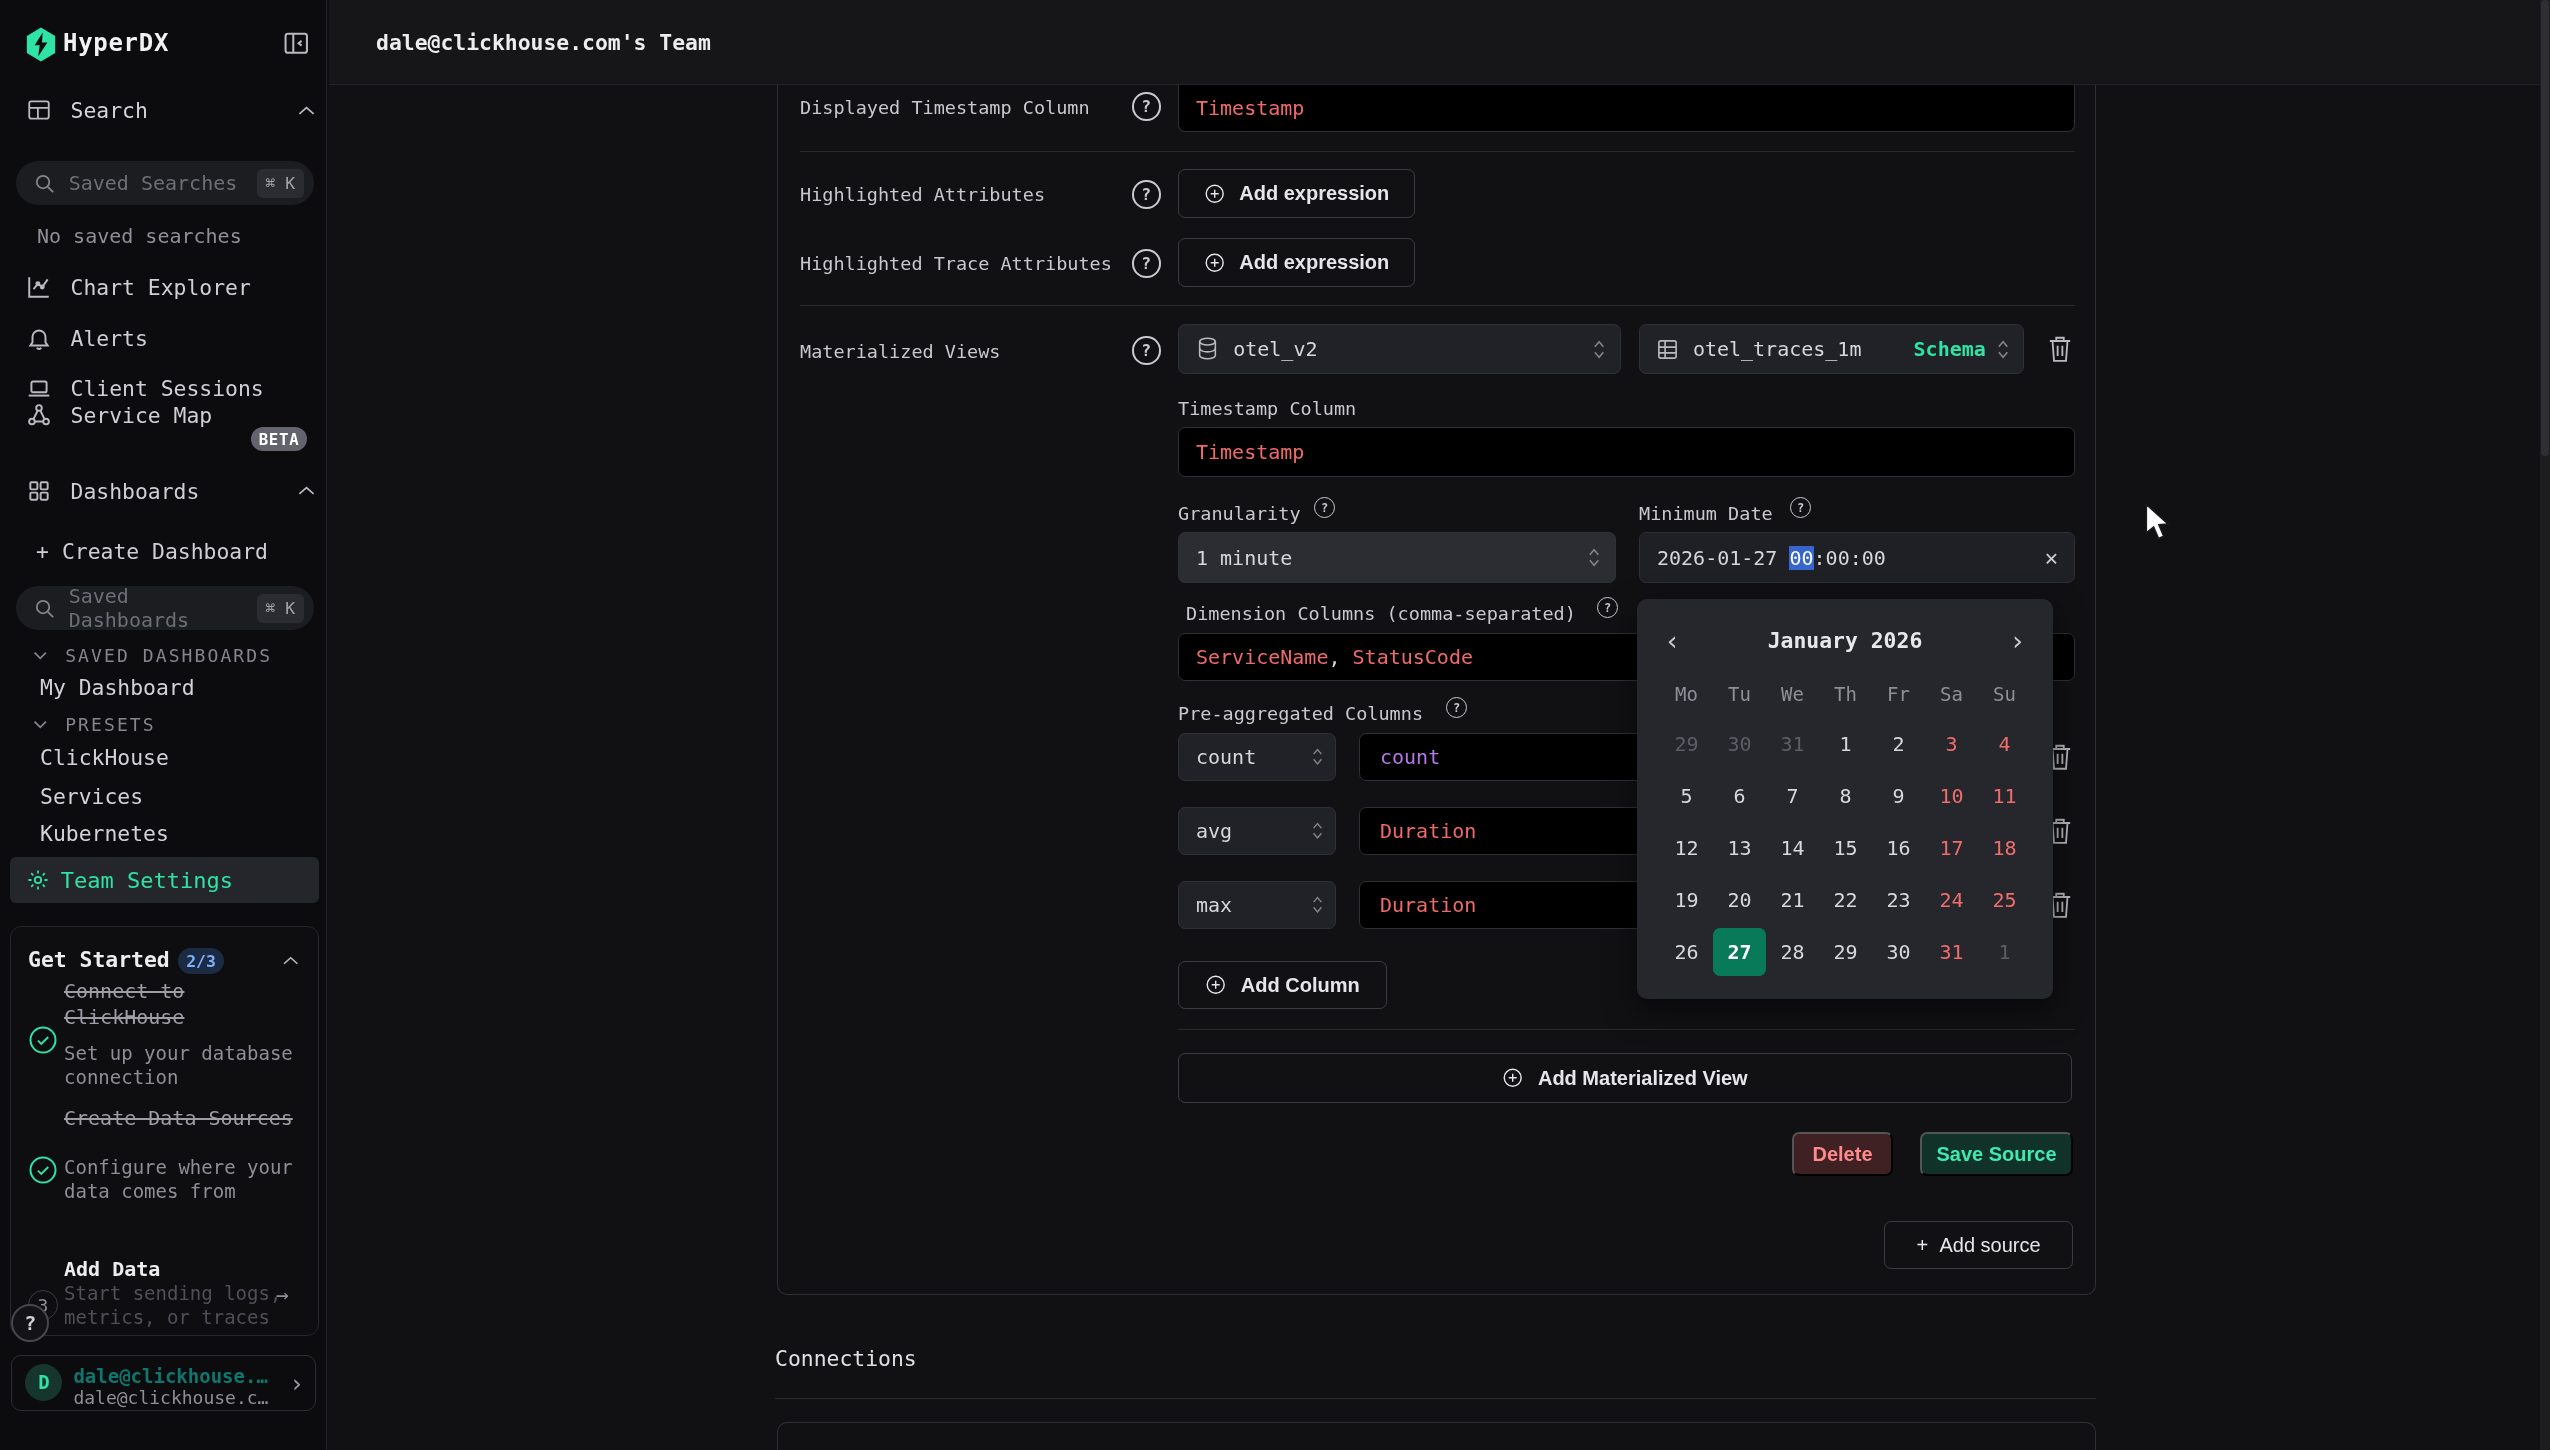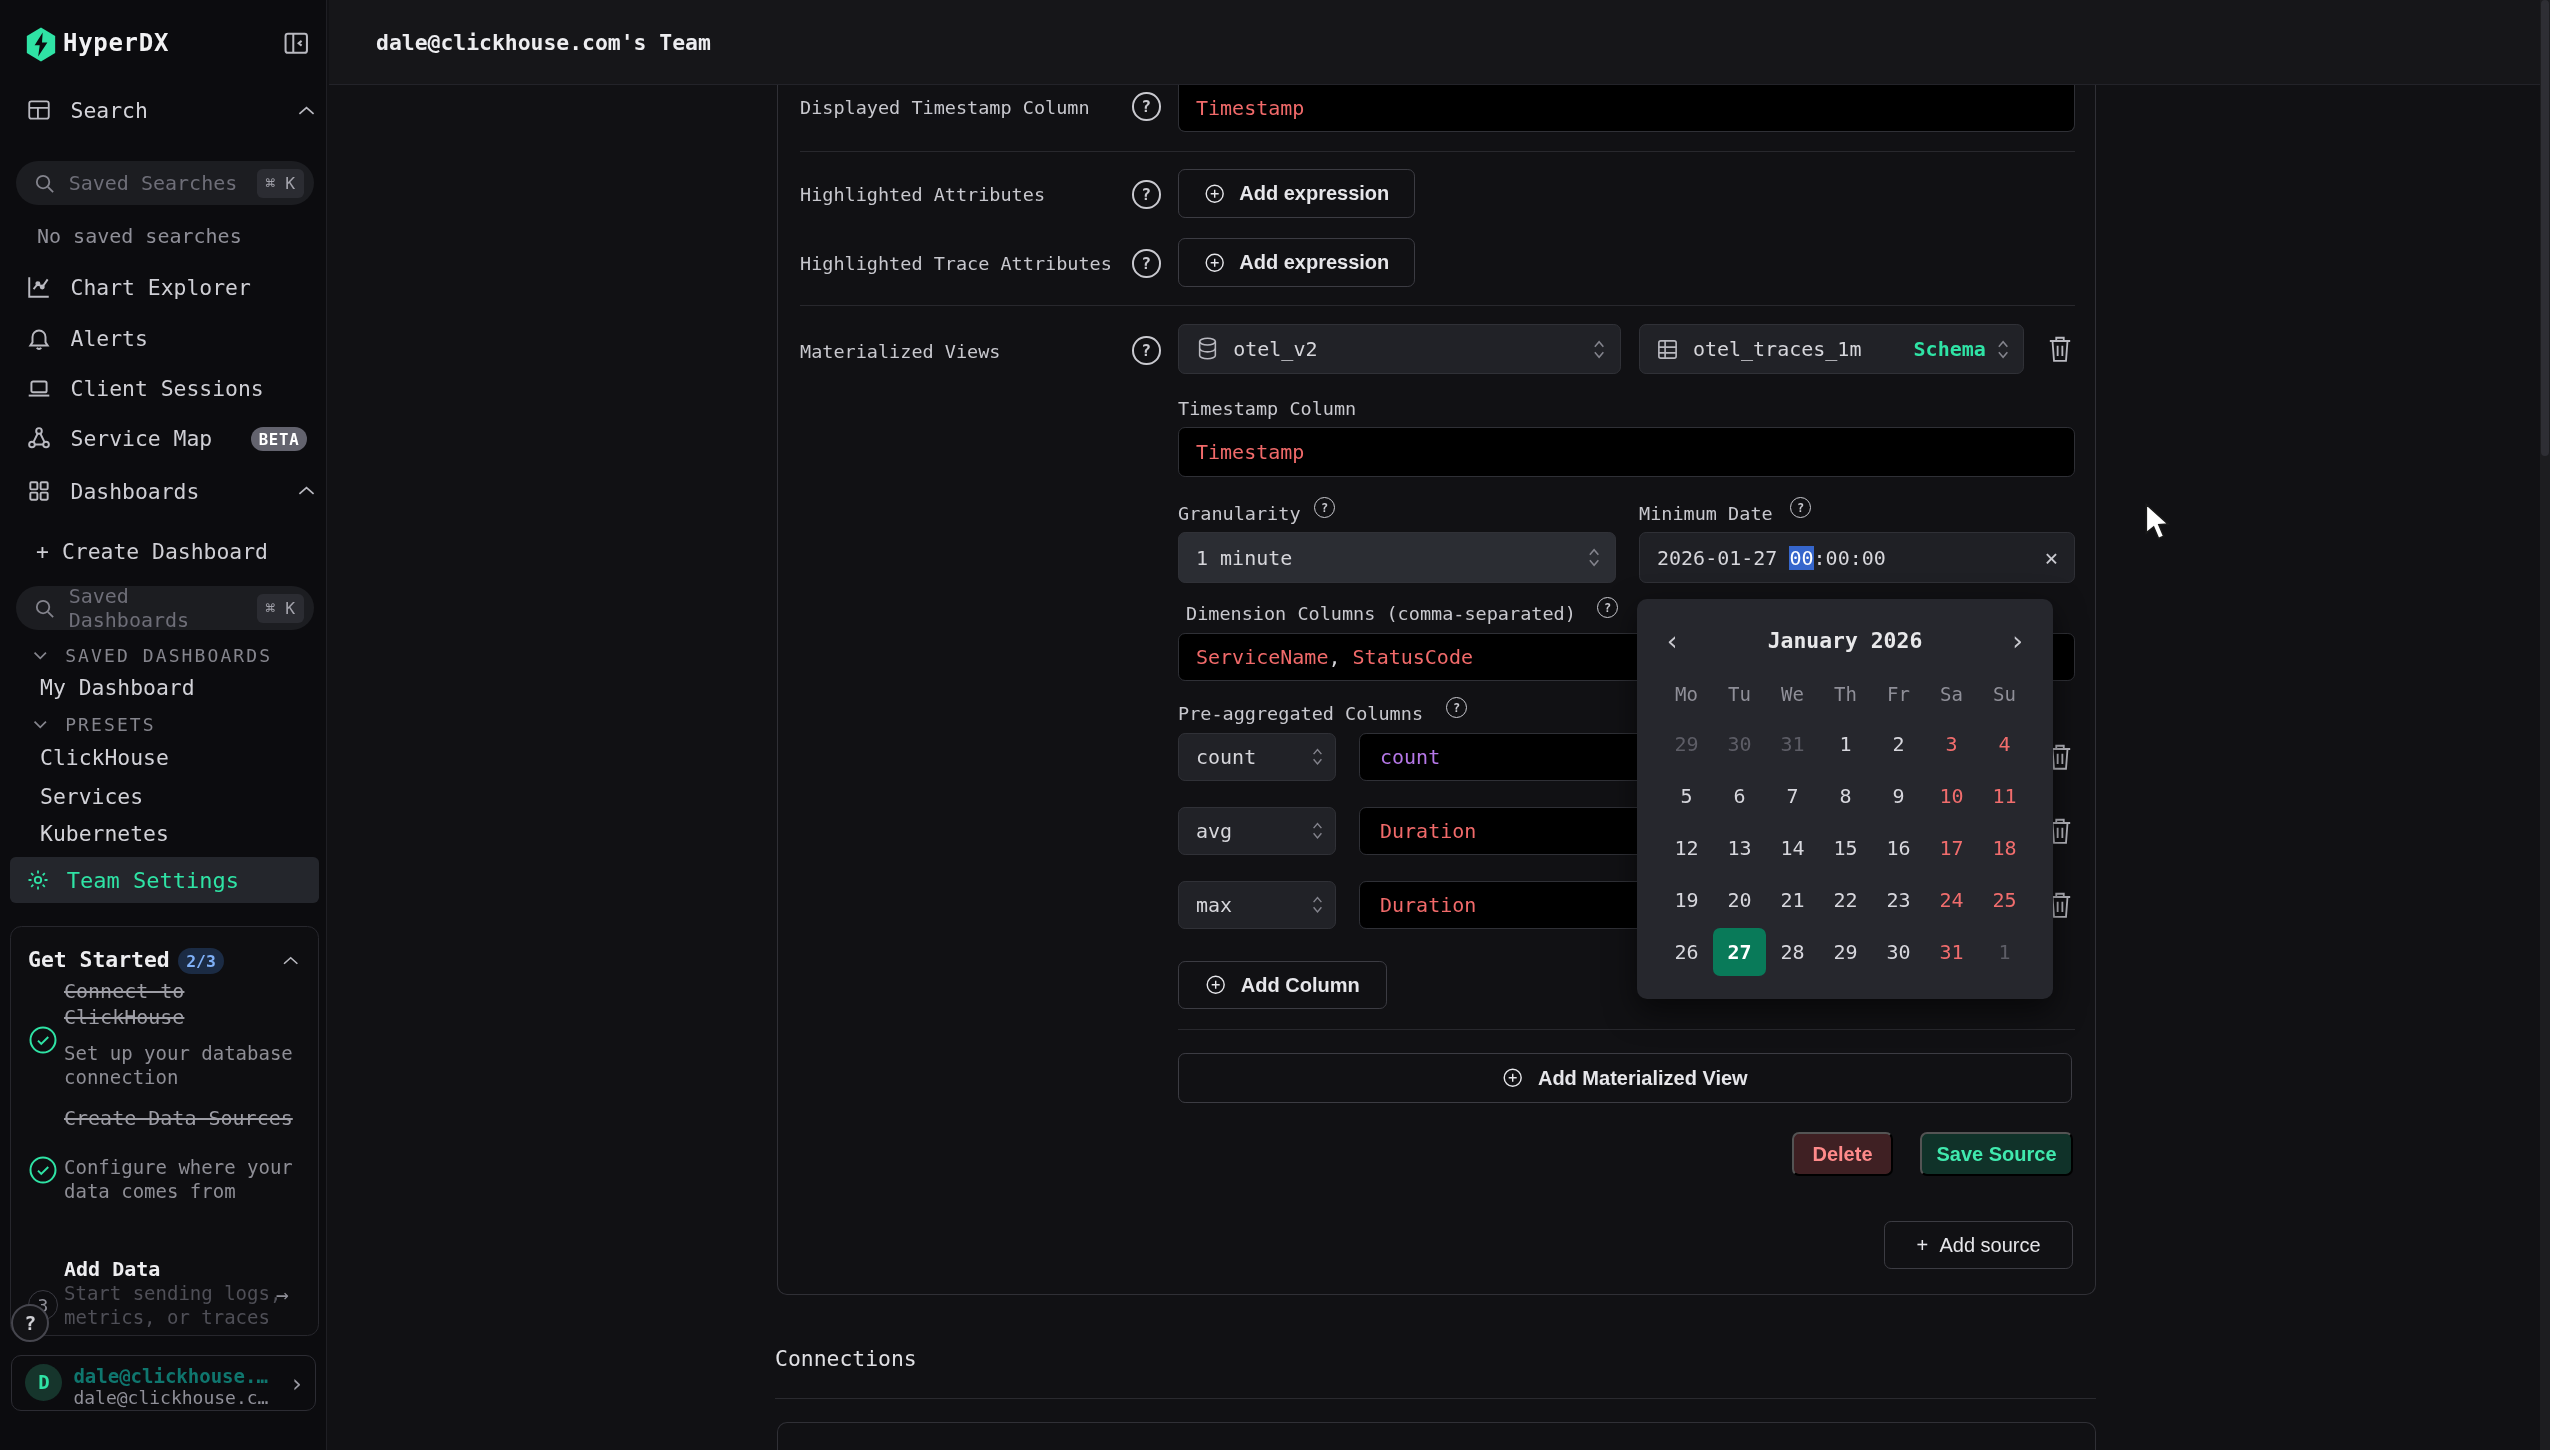--- a/index.html
+++ b/index.html
@@ -16,21 +16,21 @@
   .nav-head{position:absolute;left:26px;display:flex;align-items:center;gap:18.5px;color:#d3d3d9;font-size:21.4px;}
   .snav{position:absolute;left:26px;display:flex;align-items:center;gap:18.5px;color:#cfcfd5;font-size:21.4px;}
   .snav .ic{color:#b9b9c0;}
   .pill{position:absolute;left:15.7px;width:298px;height:44px;background:#1c1d21;border-radius:22px;display:flex;align-items:center;}
   .pill .ph{color:#6e6e78;font-size:20px;margin-left:13px;flex:1;}
   .pill .kbd{margin-right:10px;background:#2b2c32;border-radius:5.7px;color:#a3a3ac;font-size:16.4px;padding:5px 8.5px;white-space:pre;}
   .note{position:absolute;left:37px;font-size:20px;color:#8f8f98;}
   .beta{position:absolute;left:251px;top:427px;width:56px;height:24px;background:#63636e;border-radius:12px;color:#ffffff;font-size:15.7px;font-weight:bold;display:flex;align-items:center;justify-content:center;letter-spacing:0.7px;text-align:center;}
   .sec-head{position:absolute;left:31px;display:flex;align-items:center;gap:15.7px;color:#85858d;font-size:18px;letter-spacing:2.1px;}
   .sub-item{position:absolute;left:40px;font-size:21.4px;color:#d2d2d8;}
-  #team-settings{position:absolute;left:10px;top:857px;width:309px;height:46px;background:#24262c;border-radius:5.7px;display:flex;align-items:center;gap:17px;padding-left:15.7px;color:#2fe3a5;font-size:22px;}
+  #team-settings{position:absolute;left:10px;top:857px;width:309px;height:46px;background:#24262c;border-radius:5.7px;display:flex;align-items:center;gap:11px;padding-left:15.7px;color:#2fe3a5;font-size:22px;}
   #gs-card{position:absolute;left:10px;top:926px;width:309px;height:410px;border:1.4px solid #27272d;border-radius:11.4px;background:#0e0e11;overflow:hidden;}
   .gs-title{position:absolute;left:17px;top:20px;font-size:21.4px;font-weight:bold;color:#ededf0;}
   .gs-badge{position:absolute;left:167px;top:21.4px;width:46px;height:26px;background:#1b2b44;border-radius:13px;color:#7fb0f7;font-size:16.4px;font-weight:bold;display:flex;align-items:center;justify-content:center;}
   .gs-item-title{position:absolute;left:53px;width:242px;font-size:20px;line-height:26px;color:#9d9da5;}
   .strike{text-decoration:line-through;}
   .gs-item-sub{position:absolute;left:53px;width:242px;font-size:19px;line-height:23.5px;color:#8e8e96;}
   .gs-circ{position:absolute;left:17px;width:30px;height:30px;}
   .step-circ{position:absolute;left:17px;width:30px;height:30px;border:1.4px solid #3a3a42;border-radius:50%;color:#8f8f98;font-size:18px;display:flex;align-items:center;justify-content:center;}
   #help-fab{position:absolute;left:11.4px;top:1304px;width:38px;height:38px;background:#131316;border:2.1px solid #46464e;border-radius:50%;color:#cfcfd4;font-size:20px;font-weight:bold;display:flex;align-items:center;justify-content:center;z-index:6;}
   #user-chip{position:absolute;left:11.4px;top:1355px;width:305px;height:56px;border:1.4px solid #2c2c33;border-radius:10px;}
@@ -153,21 +153,21 @@
     </div>
     <div class="snav" style="top:375px;">
       <span class="ic">
           <svg width="26" height="26" viewBox="0 0 24 24" fill="none" stroke="#b9b9c0" stroke-width="1.8">
             <rect x="5" y="6" width="14" height="10" rx="1.5"></rect>
             <path d="M2.5 19h19"></path>
           </svg>
         </span>
       <span>Client Sessions</span>
     </div>
-    <div class="snav" style="top:425px;">
+    <div class="snav" style="top:402px;">
       <span class="ic">
           <svg width="26" height="26" viewBox="0 0 24 24" fill="none" stroke="#b9b9c0" stroke-width="1.8">
             <circle cx="12" cy="5.5" r="2.6"></circle>
             <circle cx="5.5" cy="18" r="2.6"></circle>
             <circle cx="18.5" cy="18" r="2.6"></circle>
             <path d="M10.8 7.8 L7 15.6 M13.2 7.8 L17 15.6 M8.2 18h7.6"></path>
           </svg>
         </span>
       <span>Service Map</span>
     </div>

